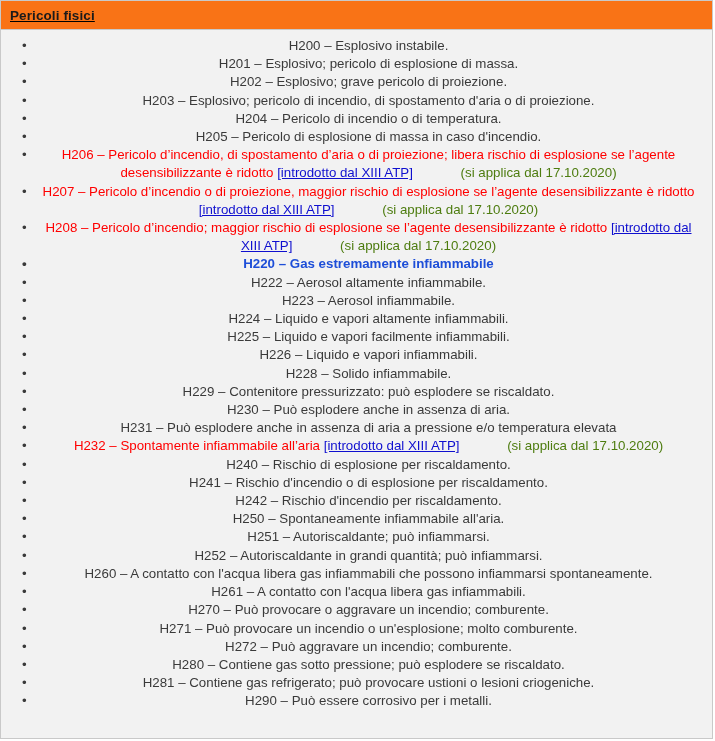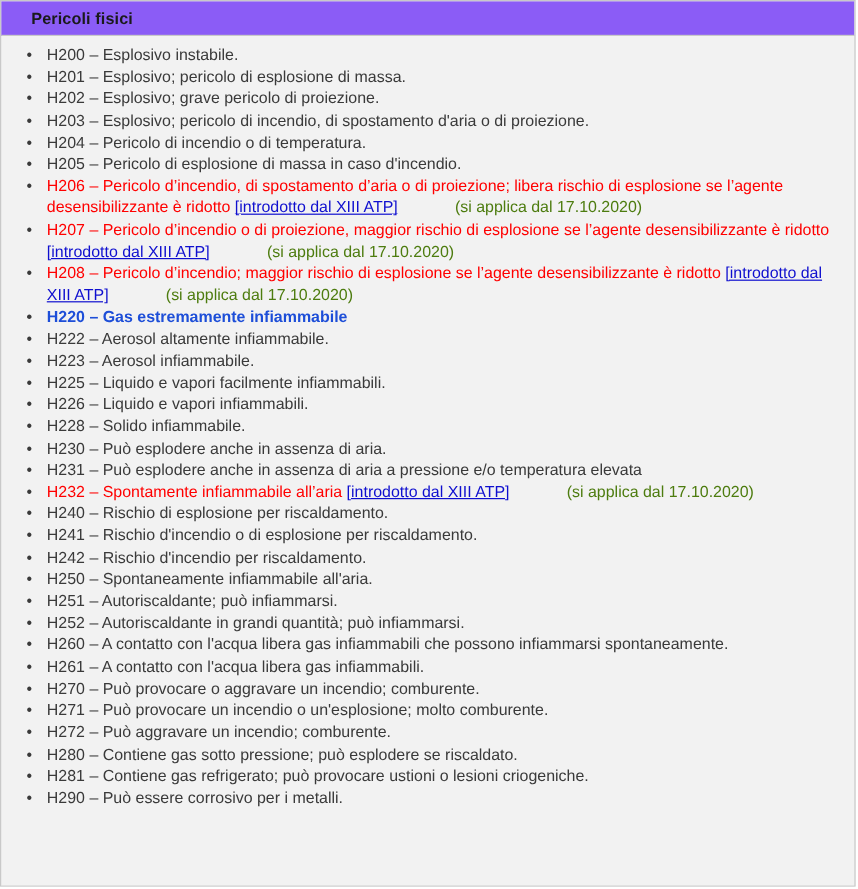--- a/index.html
+++ b/index.html
@@ -15,25 +15,26 @@
     height: 739px;
     box-sizing: border-box;
     border: 1px solid #c9c9c9;
     background: #f2f2f2;
     overflow: hidden;
     position: relative;
   }
   .panel-header {
     height: 29px;
     box-sizing: border-box;
-    background: #8b5cf6;
+    background: #f97316;
     border-bottom: 1px solid #c9c9c9;
     display: flex;
     align-items: center;
-    padding-left: 25px;
+    padding-left: 9px;
+    text-decoration: underline;
   }
   .panel-header-title {
     font-size: 13.5px;
     font-weight: bold;
     color: #1a1a1a;
     letter-spacing: 0.1px;
   }
   .panel-body {
     padding: 7px 8px 8px 0;
   }
@@ -43,20 +44,21 @@
     padding: 0;
   }
   ul.hazard-list > li {
     position: relative;
     padding-left: 38px;
     padding-right: 6px;
     font-size: 13.3px;
     line-height: 18.2px;
     color: #3a3a3a;
     margin: 0;
+    text-align: center;
   }
   ul.hazard-list > li::before {
     content: "\2022";
     position: absolute;
     left: 21px;
     top: 0;
     font-size: 13.3px;
     line-height: 18.2px;
     color: #3a3a3a;
   }
@@ -94,23 +96,25 @@
         <li class=""><span>H202 – Esplosivo; grave pericolo di proiezione.</span></li>
         <li class=""><span>H203 – Esplosivo; pericolo di incendio, di spostamento d'aria o di proiezione.</span></li>
         <li class=""><span>H204 – Pericolo di incendio o di temperatura.</span></li>
         <li class=""><span>H205 – Pericolo di esplosione di massa in caso d'incendio.</span></li>
         <li class="red"><span>H206 – Pericolo d’incendio, di spostamento d’aria o di proiezione; libera rischio di esplosione se l’agente desensibilizzante è ridotto </span><a class="atp-link" href="#">[introdotto dal XIII ATP]</a><span class="note"> (si applica dal 17.10.2020)</span></li>
         <li class="red"><span>H207 – Pericolo d’incendio o di proiezione, maggior rischio di esplosione se l’agente desensibilizzante è ridotto </span><a class="atp-link" href="#">[introdotto dal XIII ATP]</a><span class="note"> (si applica dal 17.10.2020)</span></li>
         <li class="red"><span>H208 – Pericolo d’incendio; maggior rischio di esplosione se l’agente desensibilizzante è ridotto </span><a class="atp-link" href="#">[introdotto dal XIII ATP]</a><span class="note"> (si applica dal 17.10.2020)</span></li>
         <li class="strong"><span>H220 – Gas estremamente infiammabile</span></li>
         <li class=""><span>H222 – Aerosol altamente infiammabile.</span></li>
         <li class=""><span>H223 – Aerosol infiammabile.</span></li>
+        <li class=""><span>H224 – Liquido e vapori altamente infiammabili.</span></li>
         <li class=""><span>H225 – Liquido e vapori facilmente infiammabili.</span></li>
         <li class=""><span>H226 – Liquido e vapori infiammabili.</span></li>
         <li class=""><span>H228 – Solido infiammabile.</span></li>
+        <li class=""><span>H229 – Contenitore pressurizzato: può esplodere se riscaldato.</span></li>
         <li class=""><span>H230 – Può esplodere anche in assenza di aria.</span></li>
         <li class=""><span>H231 – Può esplodere anche in assenza di aria a pressione e/o temperatura elevata</span></li>
         <li class="red"><span>H232 – Spontamente infiammabile all’aria </span><a class="atp-link" href="#">[introdotto dal XIII ATP]</a><span class="note"> (si applica dal 17.10.2020)</span></li>
         <li class=""><span>H240 – Rischio di esplosione per riscaldamento.</span></li>
         <li class=""><span>H241 – Rischio d'incendio o di esplosione per riscaldamento.</span></li>
         <li class=""><span>H242 – Rischio d'incendio per riscaldamento.</span></li>
         <li class=""><span>H250 – Spontaneamente infiammabile all'aria.</span></li>
         <li class=""><span>H251 – Autoriscaldante; può infiammarsi.</span></li>
         <li class=""><span>H252 – Autoriscaldante in grandi quantità; può infiammarsi.</span></li>
         <li class=""><span>H260 – A contatto con l'acqua libera gas infiammabili che possono infiammarsi spontaneamente.</span></li>

